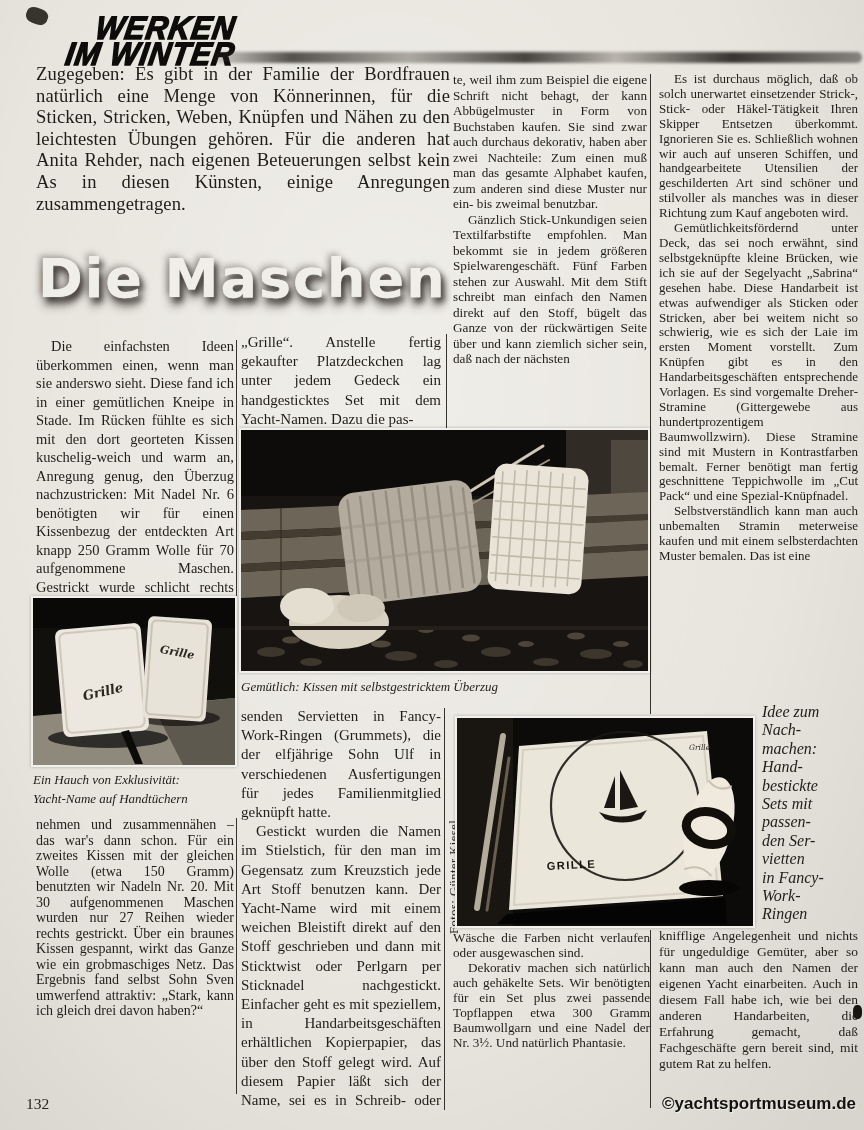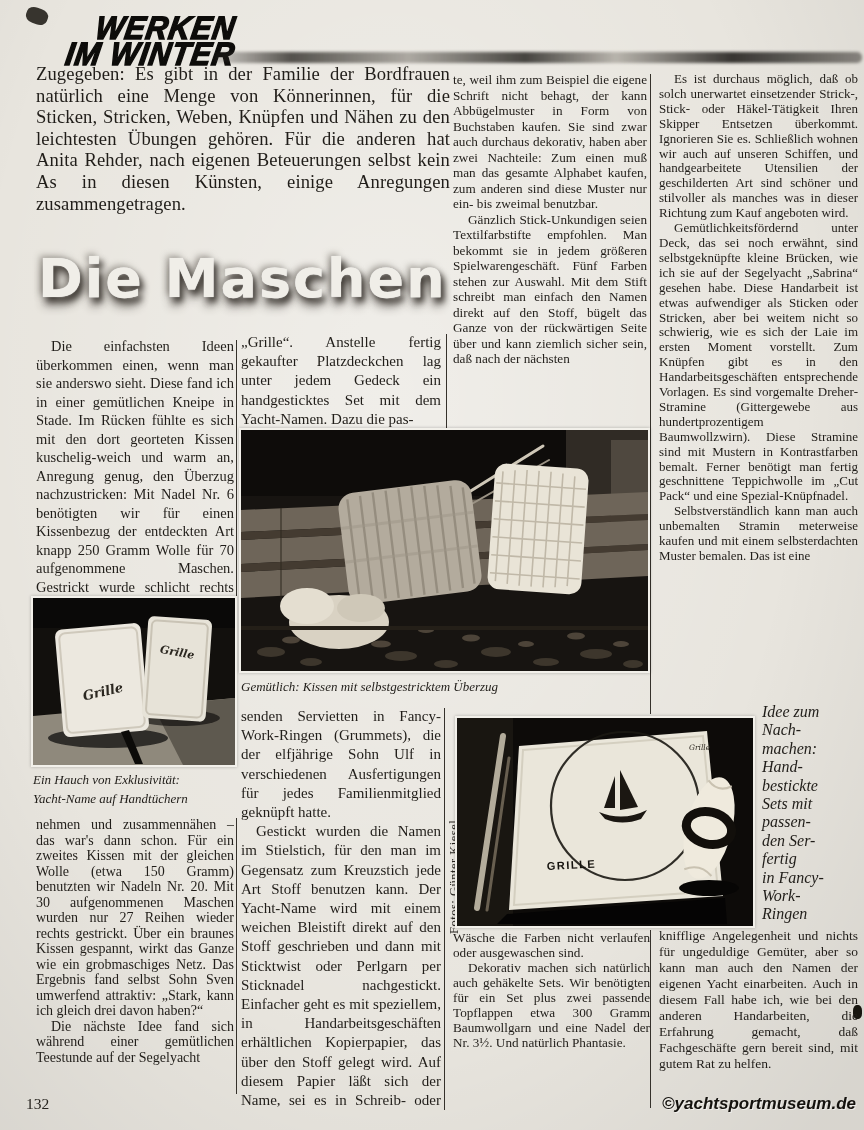--- a/index.html
+++ b/index.html
@@ -117,21 +117,20 @@
       </g>
       <polygon points="96,132 110,166 102,166 88,134" fill="#0c0b09"></polygon>
     </svg>
   </div>
 
   <div class="abs caption" style="left:33px;top:770px;width:204px;">Ein Hauch von Exklusivität:
 Yacht-Name auf Handtüchern</div>
 
   <div class="abs b2t j clip" style="left:36px;top:817px;width:198px;height:277px;">
     <p>nehmen und zusammennähen – das war's dann schon. Für ein zweites Kissen mit der gleichen Wolle (etwa 150 Gramm) benutzten wir Nadeln Nr. 20. Mit 30 aufgenommenen Maschen wurden nur 27 Reihen wieder rechts gestrickt. Über ein braunes Kissen gespannt, wirkt das Ganze wie ein grobmaschiges Netz. Das Ergebnis fand selbst Sohn Sven umwerfend attraktiv: „Stark, kann ich gleich drei davon haben?“</p>
-    <p class="ind">Die nächste Idee fand sich während einer gemütlichen Teestunde auf der Segelyacht</p>
   </div>
 
   <div class="abs pageno" style="left:26px;top:1095px;">132</div>
 
   <div class="abs b2 j clip" style="left:241px;top:333px;width:200px;height:96px;">
     <p>„Grille“. Anstelle fertig gekaufter Platzdeckchen lag unter jedem Gedeck ein handgesticktes Set mit dem Yacht-Namen. Dazu die pas-</p>
   </div>
 
   <div class="abs photo" style="left:239px;top:428px;width:407px;height:241px;">
     <svg width="407" height="241" viewBox="0 0 407 241">
@@ -248,24 +247,24 @@
   </div>
 
   <div class="abs sidebar" style="left:762px;top:703px;width:100px;">Idee zum
 Nach-
 machen:
 Hand-
 bestickte
 Sets mit
 passen-
 den Ser-
-fertig
+vietten
 in Fancy-
 Work-
 Ringen</div>
 
   <div class="abs b4b j clip" style="left:659px;top:928px;width:199px;height:180px;">
     <p>knifflige Angelegenheit und nichts für ungeduldige Gemüter, aber so kann man auch den Namen der eigenen Yacht einarbeiten. Auch in diesem Fall habe ich, wie bei den anderen Handarbeiten, die Erfahrung gemacht, daß Fachgeschäfte gern bereit sind, mit gutem Rat zu helfen.</p>
   </div>
 
-  <div class="abs watermark" style="left:600px;top:1094px;width:256px;font-style:italic;">©yachtsportmuseum.de</div>
+  <div class="abs watermark" style="left:600px;top:1094px;width:256px;">©yachtsportmuseum.de</div>
 
 </div>
 
 </body></html>

